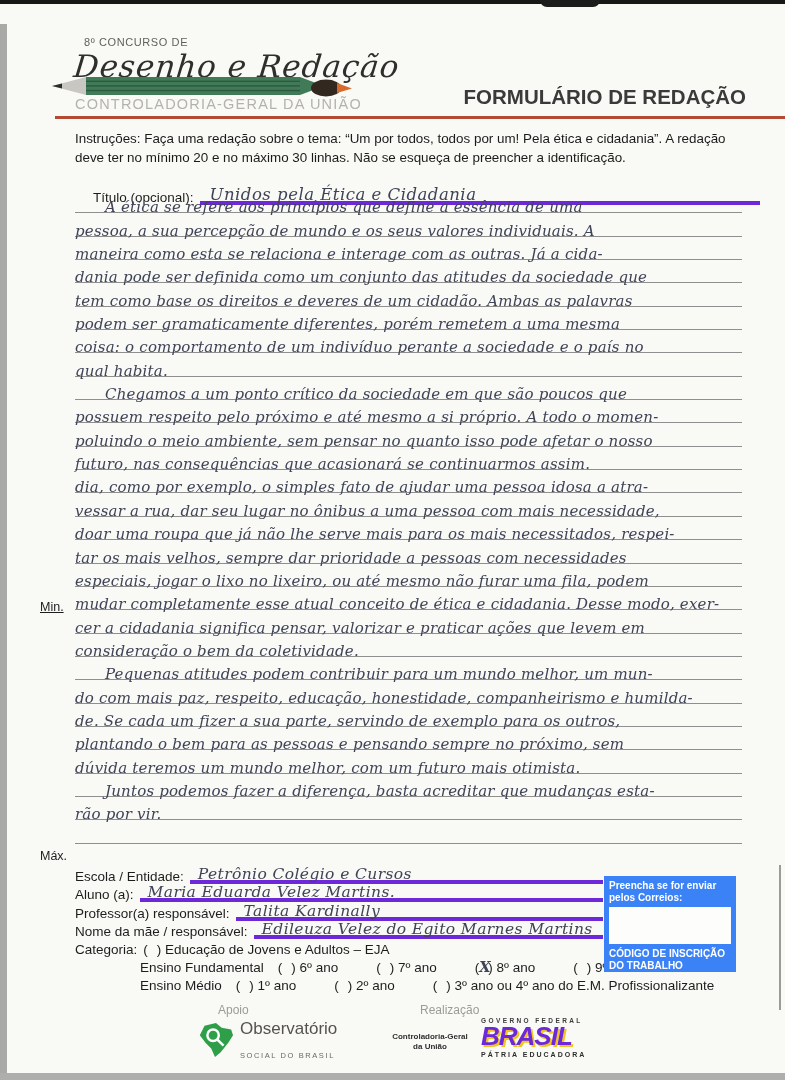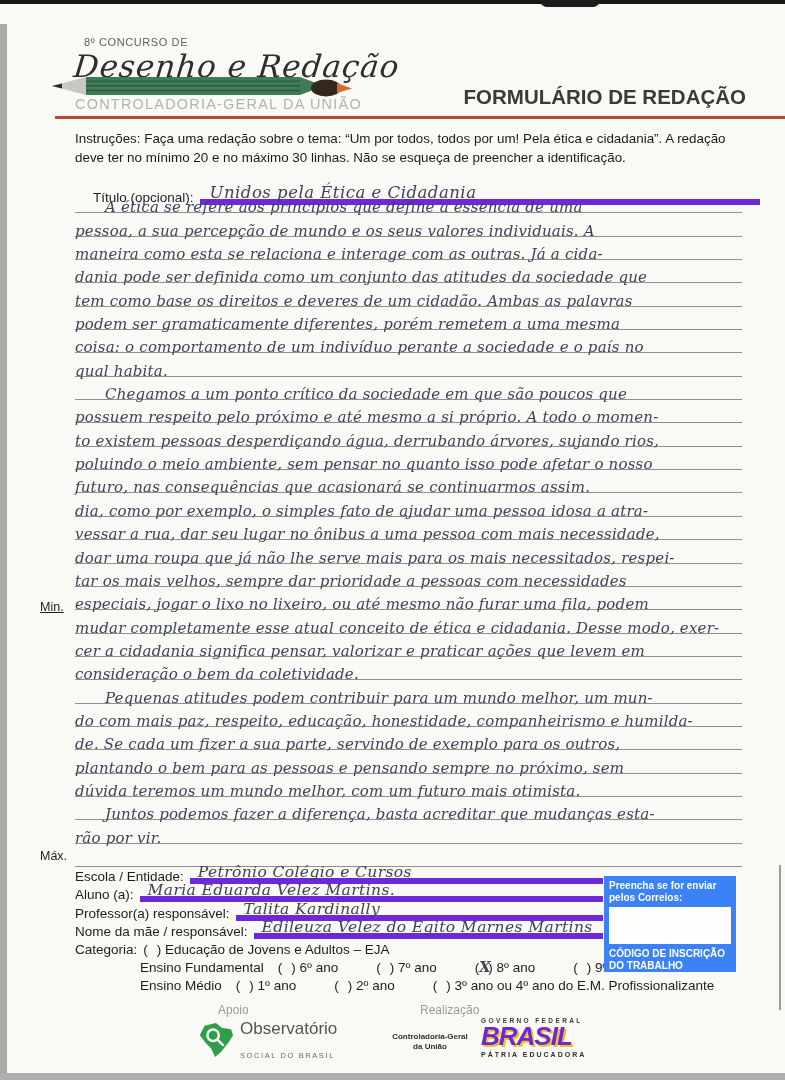--- a/index.html
+++ b/index.html
@@ -20,21 +20,21 @@
   .form-title{top:85px;left:430px;width:316px;text-align:right;font-size:20.5px;
               font-weight:bold;color:#3a3a3a;}
   .red-rule{top:116px;left:55px;width:730px;height:2.5px;background:#b34a33;}
   
   .instructions{top:129px;left:75px;width:680px;font-size:13.4px;line-height:1.42;color:#1b1b1b;}
   
   .hand{font-family:"DejaVu Serif",serif;font-style:italic;color:#3e4356;}
   
   .titulo-row{top:185px;left:75px;width:667px;height:20px;display:flex;align-items:flex-end;font-size:13.5px;margin-left:18px;}
   .id-label{white-space:nowrap;margin-right:6px;}
-  .fill{flex:1;border-bottom:6px solid #6d28d9;position:relative;height:100%;}
+  .fill{flex:1;border-bottom:4px solid #6d28d9;position:relative;height:100%;}
   .titulo-value{position:absolute;left:10px;bottom:-3px;font-size:16.5px;white-space:nowrap;letter-spacing:.5px;}
   
   .essay{top:190px;left:75px;width:667px;}
   .essay-row{height:22.35px;border-bottom:1px solid #8f8f8f;position:relative;}
   .essay-text{position:absolute;left:0;bottom:-4px;font-size:15px;white-space:nowrap;letter-spacing:.2px;}
   .essay-text.indent{padding-left:30px;}
   .minmax{left:40px;font-size:12.5px;color:#1d1d1d;}
   .min-label{top:600px;text-decoration:underline;}
   .max-label{top:849px;}
   
@@ -134,23 +134,20 @@
       <div class="essay-row">
         <span class="hand essay-text">qual habita.</span>
       </div>
       <div class="essay-row">
         <span class="hand essay-text indent">Chegamos a um ponto crítico da sociedade em que são poucos que</span>
       </div>
       <div class="essay-row">
         <span class="hand essay-text">possuem respeito pelo próximo e até mesmo a si próprio. A todo o momen-</span>
       </div>
       <div class="essay-row">
-        <span class="hand essay-text">to existem pessoas desperdiçando água, derrubando árvores, sujando rios,</span>
-      </div>
-      <div class="essay-row">
         <span class="hand essay-text">poluindo o meio ambiente, sem pensar no quanto isso pode afetar o nosso</span>
       </div>
       <div class="essay-row">
         <span class="hand essay-text">futuro, nas consequências que acasionará se continuarmos assim.</span>
       </div>
       <div class="essay-row">
         <span class="hand essay-text">dia, como por exemplo, o simples fato de ajudar uma pessoa idosa a atra-</span>
       </div>
       <div class="essay-row">
         <span class="hand essay-text">vessar a rua, dar seu lugar no ônibus a uma pessoa com mais necessidade,</span>

